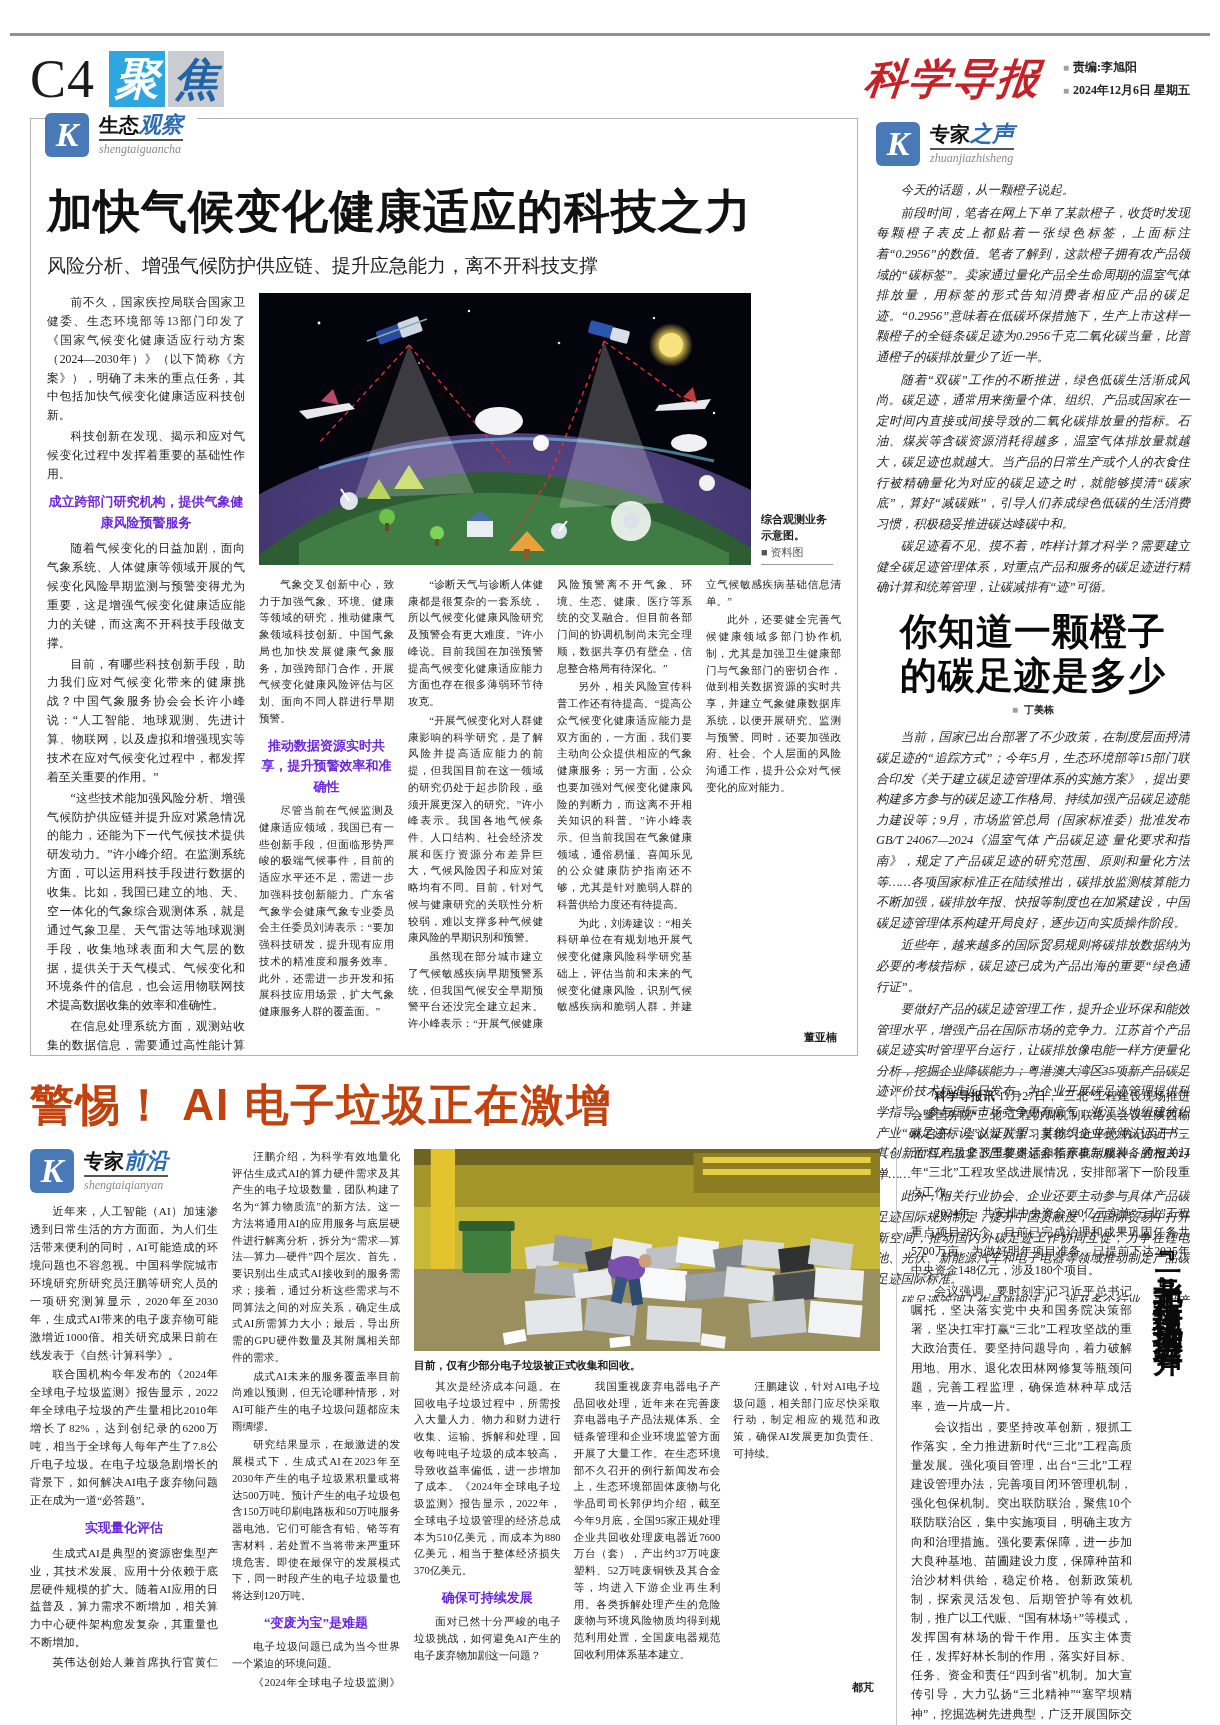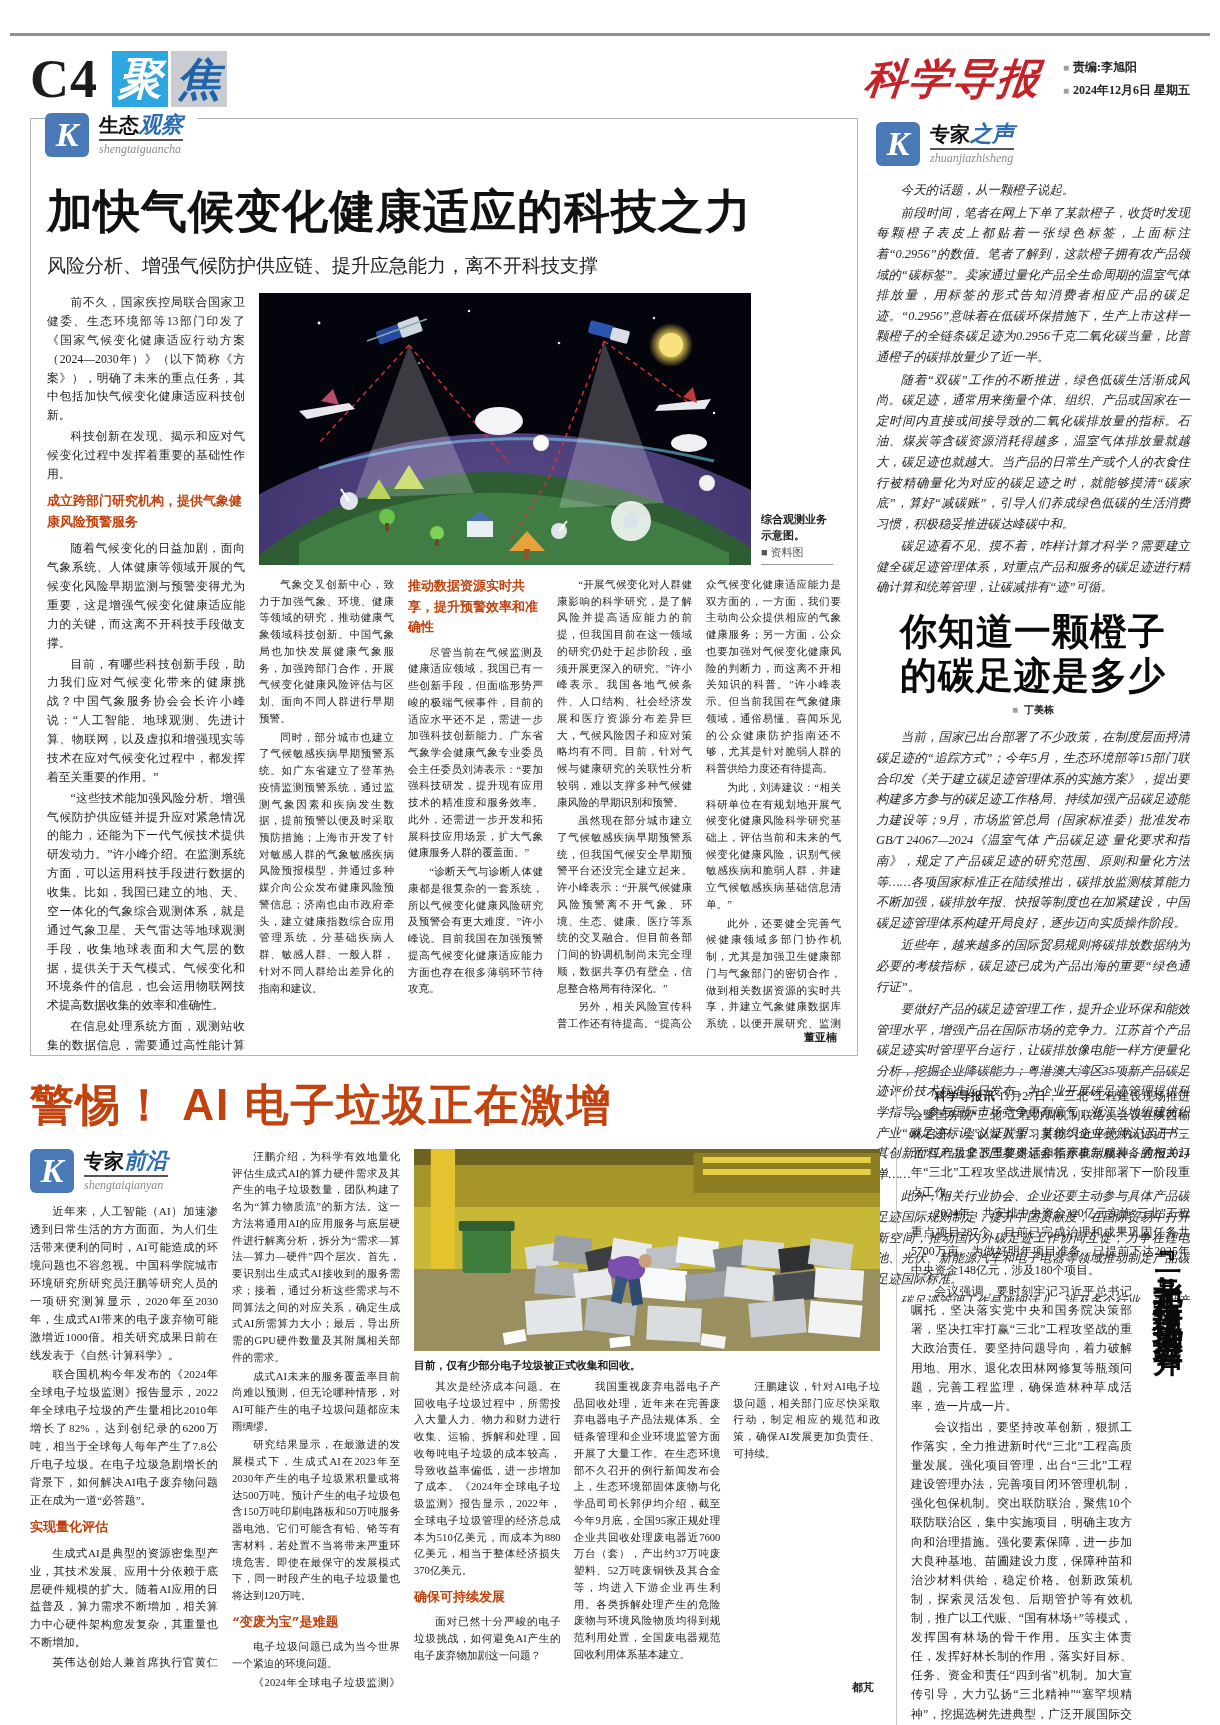--- a/index.html
+++ b/index.html
@@ -1,21 +1,21 @@
 <!DOCTYPE html>
 <html><head>
 <meta charset="utf-8">
 <style>
   html,body{margin:0;padding:0;background:#e9e9e9;}
   .paper{width:1220px;height:1725px;margin:0 auto;background:#ffffff;position:relative;
          font-family:"Liberation Serif",serif;color:#1c1c1c;overflow:hidden;}
   
   .top-rule{position:absolute;top:33px;left:10px;right:10px;height:3px;background:#8d9298;}
   .hdr{position:absolute;top:44px;left:30px;right:30px;height:70px;display:flex;align-items:center;}
-  .pageno{font-size:54px;font-weight:bold;font-family:"Liberation Serif",serif;letter-spacing:1px;}
+  .pageno{font-size:54px;font-weight:normal;font-family:"Liberation Serif",serif;letter-spacing:1px;}
   .focus{display:flex;margin-left:14px;}
   .focus .fbox{width:56px;height:56px;display:flex;align-items:center;justify-content:center;
        font-size:44px;font-weight:bold;font-style:italic;font-family:"Liberation Serif",serif;}
   .fbox.b1{background:#2ea7e0;color:#ffffff;}
   .fbox.b2{background:#c9cdd1;color:#1f63a8;margin-left:3px;}
   .hdr-spacer{flex:1;}
   .masthead{color:#c52127;font-size:42px;font-weight:bold;font-style:italic;
        font-family:"Liberation Serif",serif;transform:skewX(-6deg);letter-spacing:2px;margin-right:22px;}
   .edition{font-size:12px;font-weight:bold;line-height:1.9;color:#222;}
   .edition .sq{color:#9aa0a6;margin-right:4px;font-size:10px;}
@@ -25,22 +25,22 @@
        display:flex;align-items:center;justify-content:center;font-size:34px;font-weight:bold;
        font-family:"Liberation Serif",serif;font-style:italic;flex:0 0 44px;}
   .badge .bt{margin-left:10px;}
   .badge .bt .row1{font-size:20px;line-height:1.1;white-space:nowrap;}
   .badge .row1 .black{font-weight:bold;color:#111;}
   .badge .row1 .script{color:#2b6cb0;font-weight:bold;font-style:italic;font-size:22px;}
   .badge .py{font-style:italic;color:#8b8b8b;font-size:12px;border-top:2px solid #555;
        margin-top:2px;padding-top:1px;white-space:nowrap;}
   
   p{margin:0 0 2px 0;text-align:justify;text-indent:2em;}
-  h4.sub-head{margin:8px 0 6px 0;font-family:Liberation Mono, monospace;font-size:13px;
-       color:#c2410c;text-indent:0;}
+  h4.sub-head{margin:8px 0 6px 0;font-family:Liberation Serif, serif;font-size:13px;
+       color:#6d28d9;text-indent:0;text-align:center;}
   
   .toprow{position:absolute;top:118px;left:30px;width:1160px;display:flex;gap:18px;}
   .eco-box{width:828px;border:1px solid #b3b3b3;position:relative;padding:14px 16px 10px 16px;
        height:938px;box-sizing:border-box;}
   .eco-badge{position:absolute;top:-6px;left:14px;background:#fff;padding-right:14px;}
   .eco-headline{margin-top:48px;font-family:"Liberation Sans",sans-serif;font-weight:bold;
        font-size:46px;letter-spacing:1px;color:#111;white-space:nowrap;}
   .eco-subhead{font-family:"Liberation Sans",sans-serif;font-size:19px;color:#222;margin-top:10px;}
   .eco-body{display:flex;margin-top:14px;gap:14px;}
   .eco-lead{width:198px;flex:0 0 198px;font-size:11.8px;line-height:1.6;height:760px;overflow:hidden;}
@@ -218,21 +218,20 @@
               <polygon points="135,196 150,172 165,196" fill="#cfe07a"></polygon>
               <polygon points="108,206 120,186 132,206" fill="#bcd45f"></polygon>
             </svg>
             <div class="eco-cap">
               <div class="cap-t">综合观测业务示意图。</div>
               <div class="cap-c">■ 资料图</div>
             </div>
           </div>
           <div class="eco-flow">
               <p>气象交叉创新中心，致力于加强气象、环境、健康等领域的研究，推动健康气象领域科技创新。中国气象局也加快发展健康气象服务，加强跨部门合作，开展气候变化健康风险评估与区划、面向不同人群进行早期预警。</p>
-              <p>同时，部分城市也建立了气候敏感疾病早期预警系统。如广东省建立了登革热疫情监测预警系统，通过监测气象因素和疾病发生数据，提前预警以便及时采取预防措施；上海市开发了针对敏感人群的气象敏感疾病风险预报模型，并通过多种媒介向公众发布健康风险预警信息；济南也由市政府牵头，建立健康指数综合应用管理系统，分基础疾病人群、敏感人群、一般人群，针对不同人群给出差异化的指南和建议。</p>
               <h4 class="sub-head">推动数据资源实时共享，提升预警效率和准确性</h4>
               <p>尽管当前在气候监测及健康适应领域，我国已有一些创新手段，但面临形势严峻的极端气候事件，目前的适应水平还不足，需进一步加强科技创新能力。广东省气象学会健康气象专业委员会主任委员刘涛表示：“要加强科技研发，提升现有应用技术的精准度和服务效率。此外，还需进一步开发和拓展科技应用场景，扩大气象健康服务人群的覆盖面。”</p>
               <p>“诊断天气与诊断人体健康都是很复杂的一套系统，所以气候变化健康风险研究及预警会有更大难度。”许小峰说。目前我国在加强预警提高气候变化健康适应能力方面也存在很多薄弱环节待攻克。</p>
               <p>“开展气候变化对人群健康影响的科学研究，是了解风险并提高适应能力的前提，但我国目前在这一领域的研究仍处于起步阶段，亟须开展更深入的研究。”许小峰表示。我国各地气候条件、人口结构、社会经济发展和医疗资源分布差异巨大，气候风险因子和应对策略均有不同。目前，针对气候与健康研究的关联性分析较弱，难以支撑多种气候健康风险的早期识别和预警。</p>
               <p>虽然现在部分城市建立了气候敏感疾病早期预警系统，但我国气候安全早期预警平台还没完全建立起来。许小峰表示：“开展气候健康风险预警离不开气象、环境、生态、健康、医疗等系统的交叉融合。但目前各部门间的协调机制尚未完全理顺，数据共享仍有壁垒，信息整合格局有待深化。”</p>
               <p>另外，相关风险宣传科普工作还有待提高。“提高公众气候变化健康适应能力是双方面的，一方面，我们要主动向公众提供相应的气象健康服务；另一方面，公众也要加强对气候变化健康风险的判断力，而这离不开相关知识的科普。”许小峰表示。但当前我国在气象健康领域，通俗易懂、喜闻乐见的公众健康防护指南还不够，尤其是针对脆弱人群的科普供给力度还有待提高。</p>
               <p>为此，刘涛建议：“相关科研单位在有规划地开展气候变化健康风险科学研究基础上，评估当前和未来的气候变化健康风险，识别气候敏感疾病和脆弱人群，并建立气候敏感疾病基础信息清单。”</p>
               <p>此外，还要健全完善气候健康领域多部门协作机制，尤其是加强卫生健康部门与气象部门的密切合作，做到相关数据资源的实时共享，并建立气象健康数据库系统，以便开展研究、监测与预警。同时，还要加强政府、社会、个人层面的风险沟通工作，提升公众对气候变化的应对能力。</p>
             </div>
         </div>

